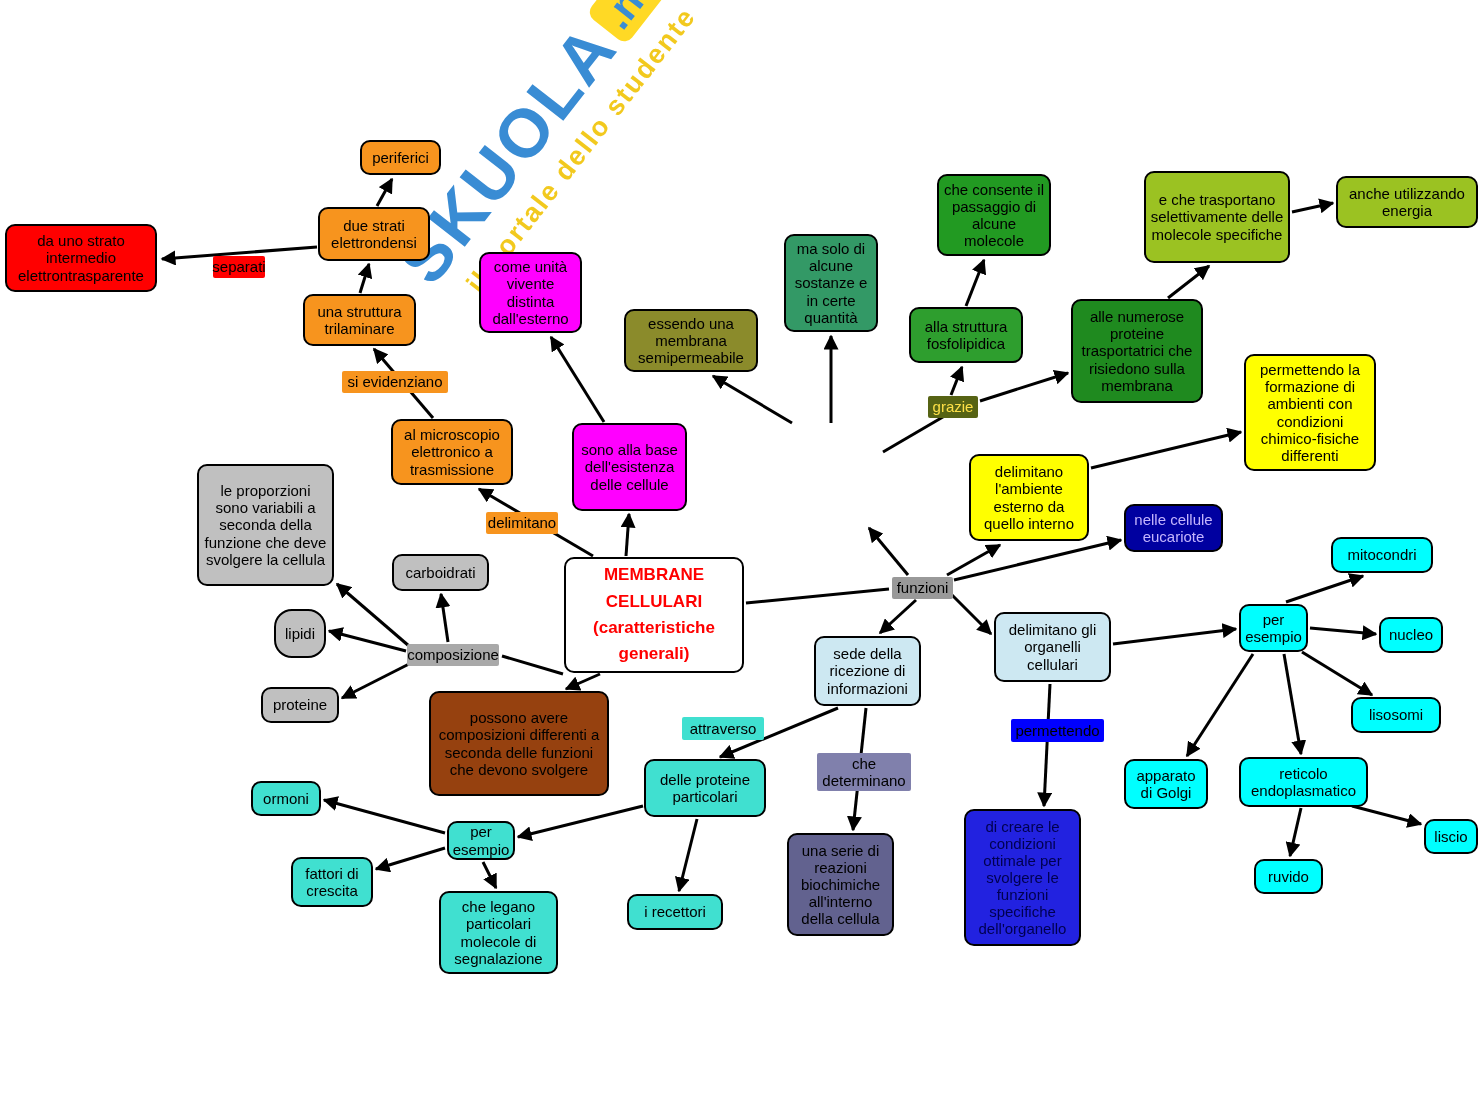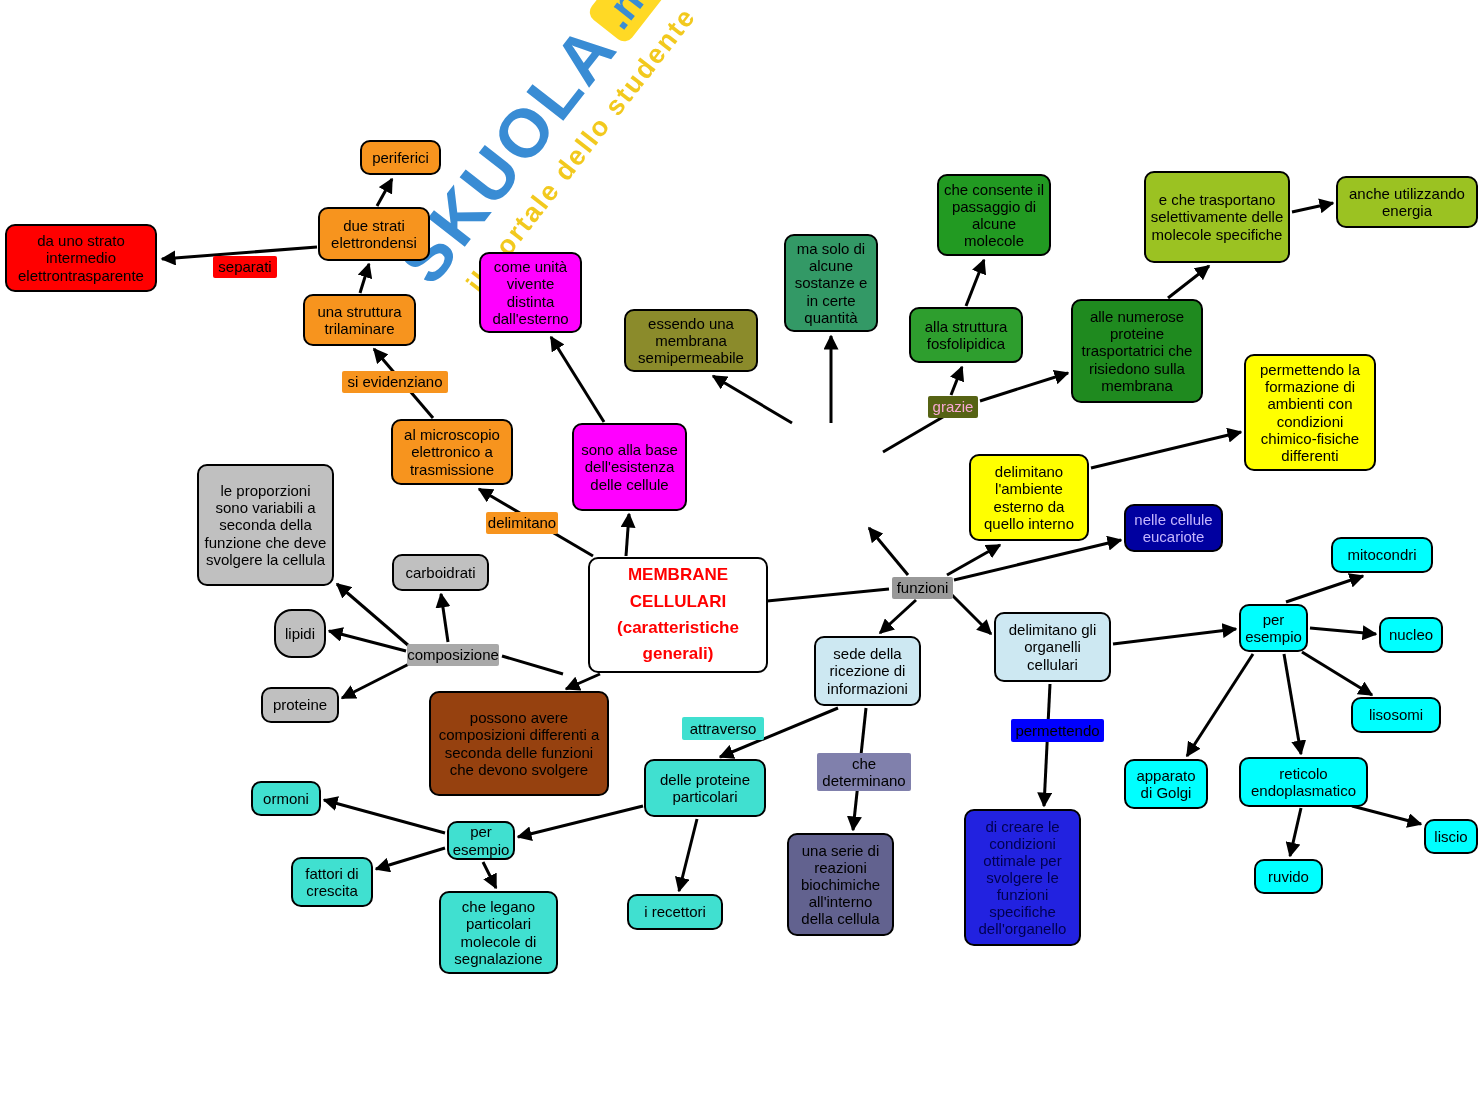--- a/index.html
+++ b/index.html
@@ -113,32 +113,32 @@
       <line x1="448" y1="642" x2="441" y2="594" class="edge" marker-end="url(#ah)"></line>
       <line x1="406" y1="651" x2="329" y2="631" class="edge" marker-end="url(#ah)"></line>
       <line x1="409" y1="664" x2="342" y2="698" class="edge" marker-end="url(#ah)"></line>
       <line x1="409" y1="646" x2="337" y2="584" class="edge" marker-end="url(#ah)"></line>
       <line x1="600" y1="674" x2="566" y2="689" class="edge" marker-end="url(#ah)"></line>
     </svg>
 
 <div class="node" style="left: 360px; top: 140px; width: 81px; height: 35px; background: rgb(247, 148, 30);">periferici</div>
     <div class="node" style="left: 318px; top: 207px; width: 112px; height: 54px; background: rgb(247, 148, 30);">due strati elettrondensi</div>
     <div class="node" style="left: 5px; top: 224px; width: 152px; height: 68px; background: rgb(255, 0, 0);">da uno strato intermedio elettrontrasparente</div>
-    <div class="node label" style="left: 213px; top: 256px; width: 64px; height: 22px; background: rgb(255, 0, 0);">separati</div>
+    <div class="node label" style="left: 213px; top: 256px; width: 52px; height: 22px; background: rgb(255, 0, 0);">separati</div>
     <div class="node" style="left: 303px; top: 294px; width: 113px; height: 52px; background: rgb(247, 148, 30);">una struttura trilaminare</div>
     <div class="node label" style="left: 342px; top: 371px; width: 106px; height: 22px; background: rgb(247, 148, 30);">si evidenziano</div>
     <div class="node" style="left: 391px; top: 419px; width: 122px; height: 66px; background: rgb(247, 148, 30);">al microscopio elettronico a trasmissione</div>
     <div class="node label" style="left: 486px; top: 512px; width: 72px; height: 22px; background: rgb(247, 148, 30);">delimitano</div>
     <div class="node" style="left: 479px; top: 252px; width: 103px; height: 81px; background: rgb(255, 0, 255);">come unità vivente distinta dall'esterno</div>
     <div class="node" style="left: 572px; top: 423px; width: 115px; height: 88px; background: rgb(255, 0, 255);">sono alla base dell'esistenza delle cellule</div>
     <div class="node" style="left: 624px; top: 309px; width: 134px; height: 63px; background: rgb(139, 139, 43);">essendo una membrana semipermeabile</div>
     <div class="node" style="left: 784px; top: 234px; width: 94px; height: 98px; background: rgb(51, 153, 102);">ma solo di alcune sostanze e in certe quantità</div>
     <div class="node" style="left: 937px; top: 174px; width: 114px; height: 82px; background: rgb(34, 154, 34);">che consente il passaggio di alcune molecole</div>
     <div class="node" style="left: 909px; top: 307px; width: 114px; height: 56px; background: rgb(46, 158, 46);">alla struttura fosfolipidica</div>
-    <div class="node label" style="left: 928px; top: 396px; width: 50px; height: 22px; background: rgb(86, 99, 20); color: #f9a8d4;">grazie</div>
+    <div class="node label" style="left: 928px; top: 396px; width: 50px; height: 22px; background: rgb(86, 99, 20); color: #fde047;">grazie</div>
     <div class="node" style="left: 1144px; top: 171px; width: 146px; height: 92px; background: rgb(155, 194, 34);">e che trasportano selettivamente delle molecole specifiche</div>
     <div class="node" style="left: 1071px; top: 299px; width: 132px; height: 104px; background: rgb(31, 138, 31);">alle numerose proteine trasportatrici che risiedono sulla membrana</div>
     <div class="node" style="left: 1336px; top: 176px; width: 142px; height: 52px; background: rgb(155, 194, 34);">anche utilizzando energia</div>
     <div class="node" style="left: 1244px; top: 354px; width: 132px; height: 117px; background: rgb(255, 255, 0);">permettendo la formazione di ambienti con condizioni chimico-fisiche differenti</div>
     <div class="node" style="left: 969px; top: 454px; width: 120px; height: 87px; background: rgb(255, 255, 0);">delimitano l'ambiente esterno da quello interno</div>
     <div class="node label" style="left: 892px; top: 577px; width: 61px; height: 22px; background: rgb(153, 153, 153);">funzioni</div>
     <div class="node" style="left: 1124px; top: 504px; width: 99px; height: 48px; background: rgb(0, 0, 160); color: #c4b5fd;">nelle cellule eucariote</div>
     <div class="node" style="left: 994px; top: 612px; width: 117px; height: 70px; background: rgb(205, 232, 242);">delimitano gli organelli cellulari</div>
     <div class="node" style="left: 1331px; top: 537px; width: 102px; height: 36px; background: rgb(0, 255, 255);">mitocondri</div>
     <div class="node" style="left: 1239px; top: 604px; width: 69px; height: 48px; background: rgb(0, 255, 255);">per esempio</div>
@@ -159,14 +159,14 @@
     <div class="node" style="left: 197px; top: 464px; width: 137px; height: 122px; background: rgb(192, 192, 192);">le proporzioni sono variabili a seconda della funzione che deve svolgere la cellula</div>
     <div class="node" style="left: 392px; top: 554px; width: 97px; height: 37px; background: rgb(192, 192, 192);">carboidrati</div>
     <div class="node" style="left: 274px; top: 609px; width: 52px; height: 49px; background: rgb(192, 192, 192); border-radius: 18px;">lipidi</div>
     <div class="node label" style="left: 407px; top: 644px; width: 92px; height: 22px; background: rgb(169, 169, 169);">composizione</div>
     <div class="node" style="left: 261px; top: 687px; width: 78px; height: 36px; background: rgb(192, 192, 192);">proteine</div>
     <div class="node" style="left: 429px; top: 691px; width: 180px; height: 105px; background: rgb(150, 65, 15);">possono avere composizioni differenti a seconda delle funzioni che devono svolgere</div>
     <div class="node" style="left: 251px; top: 781px; width: 70px; height: 35px; background: rgb(64, 224, 208);">ormoni</div>
     <div class="node" style="left: 447px; top: 821px; width: 68px; height: 39px; background: rgb(64, 224, 208);">per esempio</div>
     <div class="node" style="left: 291px; top: 857px; width: 82px; height: 50px; background: rgb(64, 224, 208);">fattori di crescita</div>
     <div class="node" style="left: 439px; top: 891px; width: 119px; height: 83px; background: rgb(64, 224, 208);">che legano particolari molecole di segnalazione</div>
-    <div class="node big" style="left: 564px; top: 557px; width: 180px; height: 116px; background: rgb(255, 255, 255); color: rgb(255, 0, 0); font-size: 17px; font-weight: bold; margin-left: 24px;">MEMBRANE CELLULARI (caratteristiche generali)</div>
+    <div class="node big" style="left: 564px; top: 557px; width: 180px; height: 116px; background: rgb(255, 255, 255); color: rgb(255, 0, 0); font-size: 17px; font-weight: bold;">MEMBRANE CELLULARI (caratteristiche generali)</div>
   </div>
 
 </body></html>

